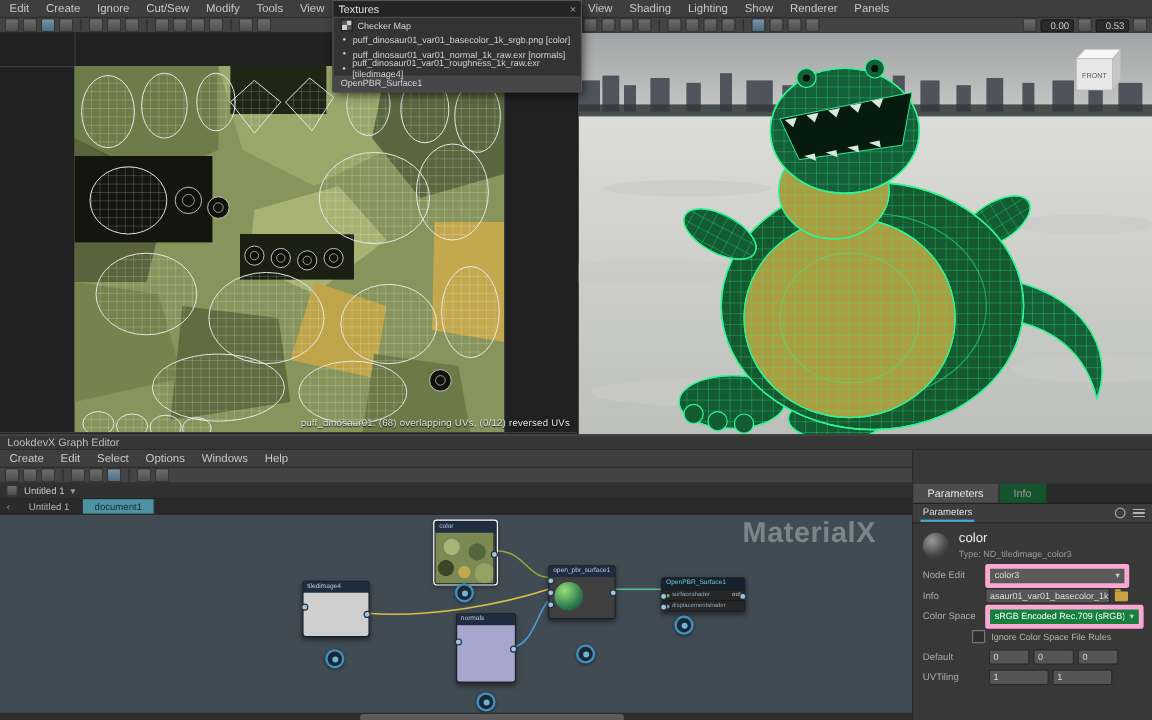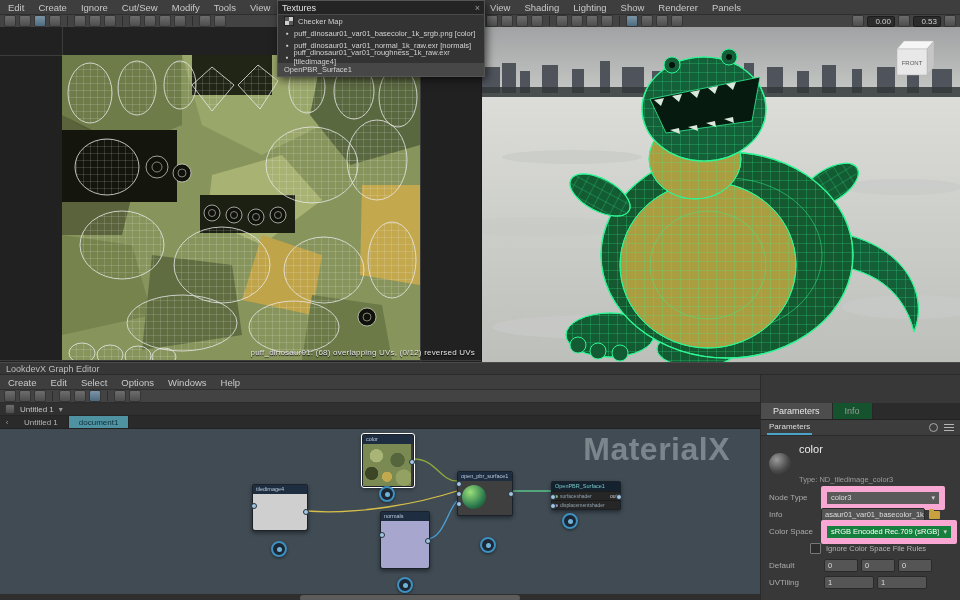--- a/index.html
+++ b/index.html
@@ -47,21 +47,21 @@
   .paneltab-row{display:flex;align-items:center;gap:5px;height:12px;background:#303030;
     border-bottom:1px solid #252525;font-size:8px;color:#c4c4c4;padding:0 5px;}
   .doctab-row{display:flex;align-items:stretch;height:12px;background:#2a2a2a;
     font-size:8px;color:#b5b5b5;border-bottom:1px solid #222;}
   .doctab-row .back{width:14px;display:flex;align-items:center;justify-content:center;color:#9a9a9a;}
   .doctab{display:flex;align-items:center;padding:0 10px;border-right:1px solid #222;}
   .doctab.active{background:#4f93a3;color:#0d2e37;}
   #graph-canvas{position:relative;width:760px;height:165px;background:#404b54;overflow:hidden;}
   #graph-scroll{height:8px;background:#2e2e2e;position:relative;}
   #graph-scroll .handle{position:absolute;left:300px;top:1px;width:220px;height:6px;background:#5c5c5c;border-radius:3px;}
-  .watermark{position:absolute;right:30px;top:2px;font-size:32px;font-weight:bold;
+  .watermark{position:absolute;right:30px;top:2px;font-size:24px;font-weight:bold;
     color:rgba(195,203,209,.45);letter-spacing:.5px;pointer-events:none;}
   .wires{position:absolute;inset:0;}
   .node{position:absolute;border:1px solid #1b2128;border-radius:2px;background:#3a3a3a;
     box-shadow:0 2px 4px rgba(0,0,0,.45);font-size:5.5px;}
   .node.selected{outline:1px solid #fff;}
   .nh{height:9px;line-height:9px;background:#1e2d40;color:#b9cbdc;padding:0 3px;
     border-radius:2px 2px 0 0;white-space:nowrap;overflow:hidden;}
   .nh.teal{background:#14212e;color:#79c8c8;}
   .port{position:absolute;width:4px;height:4px;border-radius:50%;background:#a3c6de;border:1px solid #233240;}
   .badge{position:absolute;width:12px;height:12px;border-radius:50%;background:#1c2733;
@@ -76,27 +76,27 @@
   .p-tab.active{background:#4d4d4d;color:#e6e6e6;}
   .p-sub{display:flex;align-items:center;height:15px;background:#3d3d3d;padding:0 6px;
     font-size:8px;color:#ddd;border-bottom:1px solid #2c2c2c;}
   .p-sub .lbl{border-bottom:2px solid #4aa3c8;padding:0 2px;height:13px;line-height:13px;}
   .p-sub .right{margin-left:auto;display:flex;gap:6px;align-items:center;}
   .pin{width:7px;height:7px;border-radius:50%;border:1px solid #aaa;}
   .ham{width:10px;height:7px;background:repeating-linear-gradient(#b5b5b5 0 1px,transparent 1px 3px);}
   .node-head{display:flex;gap:8px;align-items:center;padding:7px 8px 5px 8px;}
   .sphere{width:22px;height:22px;border-radius:50%;background:radial-gradient(circle at 35% 30%,#9a9a9a,#4a4a4a 55%,#222);flex:0 0 auto;}
   .node-head .nm{font-size:11px;color:#ececec;}
-  .node-head .tp{font-size:7.5px;color:#9c9c9c;margin-top:20px;}
+  .node-head .tp{font-size:7.5px;color:#9c9c9c;margin-top:2px;}
   .frow{display:flex;align-items:center;height:17px;padding-left:8px;font-size:8px;}
   .frow .flbl{width:52px;color:#aaa;flex:0 0 auto;}
   .tf{background:#555;border:1px solid #2a2a2a;border-radius:2px;height:11px;line-height:11px;
     font-size:7.5px;color:#ddd;padding:0 3px;white-space:nowrap;overflow:hidden;}
   .dd{display:flex;justify-content:space-between;align-items:center;background:#5a5a5a;
-    border:6px solid #f9a8d4;border-radius:2px;height:12px;font-size:7.5px;color:#ddd;padding:0 4px;}
+    border:4px solid #f9a8d4;border-radius:2px;height:12px;font-size:7.5px;color:#ddd;padding:0 4px;}
   .dd.blue{background:#15803d;color:#fff;}
   .dd .caret{color:#cfcfcf;font-size:7px;margin-left:4px;}
   .folder{width:11px;height:8px;background:#c9a23f;border-radius:1px;position:relative;margin-left:4px;flex:0 0 auto;}
   .folder:before{content:"";position:absolute;left:0;top:-2px;width:5px;height:2px;background:#c9a23f;border-radius:1px 1px 0 0;}
   .cb{width:9px;height:9px;background:#2d2d2d;border:1px solid #777;border-radius:1px;flex:0 0 auto;}
   .thumb{width:48px;height:42px;background-color:#7b8a52;background-image:
     radial-gradient(circle at 28% 28%,#a9b477 14%,transparent 15%),
     radial-gradient(circle at 72% 38%,#55663c 16%,transparent 17%),
     radial-gradient(circle at 50% 78%,#c2a94e 12%,transparent 13%),
     radial-gradient(circle at 18% 70%,#3c4627 13%,transparent 14%),
@@ -497,21 +497,21 @@
     </div>
     <div class="node-head">
       <span class="sphere"></span>
       <span>
         <div class="nm">color</div>
         <div class="tp">Type: ND_tiledimage_color3</div>
       </span>
     </div>
 
     <div class="frow">
-      <span class="flbl">Node Type</span>
+      <span class="flbl">Node Edit</span>
       <span class="dd" style="width:104px">
         <span>color3</span>
         <span class="caret">▾</span>
       </span>
     </div>
 
     <div class="frow">
       <span class="flbl">Info</span>
       <span class="tf" style="width:96px">asaur01_var01_basecolor_1k_srgb.png</span>
       <span class="folder"></span>

